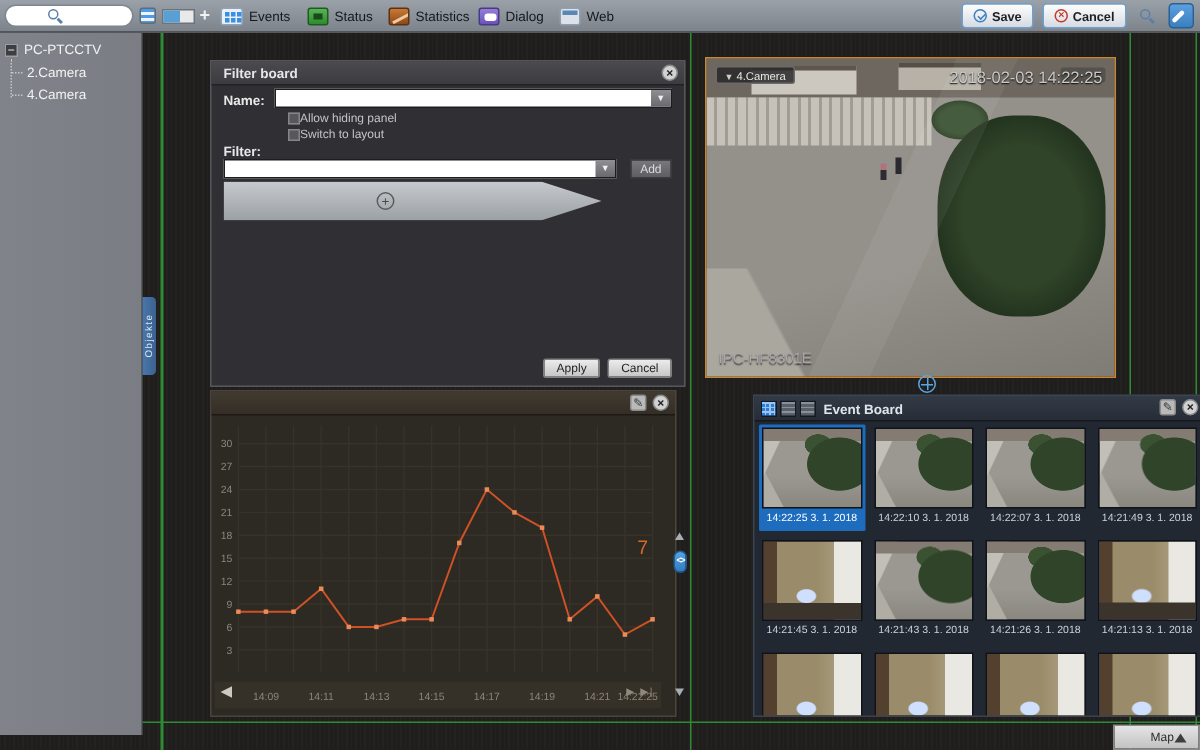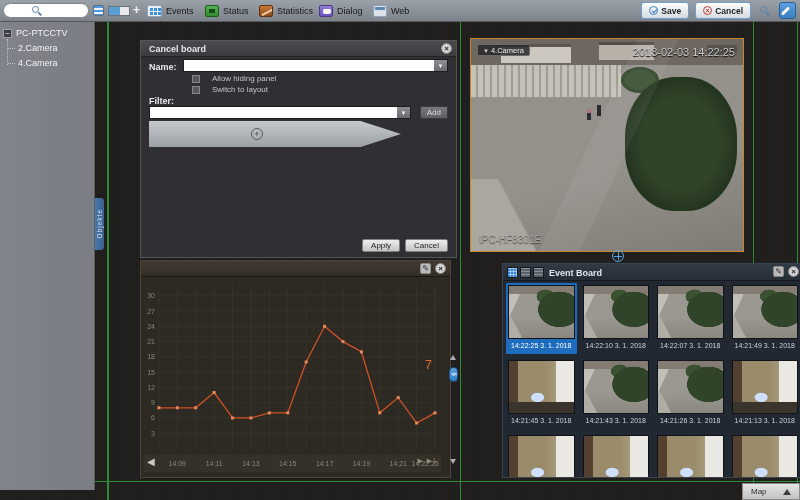--- a/index.html
+++ b/index.html
@@ -77,21 +77,21 @@
   .dialog-board { position:absolute; left:140px; top:40px; width:317px; height:218px; z-index:3;
     background:#303034; border:1px solid #56565c; }
   .db-header { position:relative; height:16px; background:linear-gradient(#4a4a4f,#3b3b40);
     border-bottom:1px solid #222; }
   .db-header .title { font-size:9px; font-weight:bold; color:#e6e6e6; padding:3px 0 0 8px; display:block; }
   .fld-label { position:absolute; font-size:9px; font-weight:bold; color:#e8e8e8; }
   .combo { position:absolute; height:13px; background:#fff; border:1px solid #1d1d1d; }
   .combo input { position:absolute; inset:0; width:100%; height:100%; border:none; outline:none; font-size:9px; padding:0 16px 0 3px; background:transparent; }
   .combo .drop { position:absolute; right:0; top:0; bottom:0; width:13px;
     background:linear-gradient(#8f8f93,#6a6a6e); color:#f0f0f0; font-size:6px; text-align:center; line-height:12px; }
-  .cbx-row { position:absolute; display:flex; align-items:center; gap:12px;padding-left:41px; }
+  .cbx-row { position:absolute; display:flex; align-items:center; gap:0;padding-left:41px; }
   .cbx { width:8px; height:8px; background:#58585c; border:1px solid #86868a; }
   .cbx-row .lbl { font-size:8px; color:#c4c4c4; }
   .add-btn { position:absolute; height:13px; padding:0 6px; background:linear-gradient(#77777c,#5e5e63);
     border:1px solid #3a3a3e; color:#ddd; font-size:8px; line-height:12px;margin-left:45px; }
   .banner { position:absolute; left:8px; top:80px; width:252px; height:26px;
     background:linear-gradient(#c6cace,#9ba0a5);
     clip-path:polygon(0 0, 84% 0, 100% 50%, 84% 100%, 0 100%); }
   .banner .plus-circle { position:absolute; left:102px; top:7px; width:12px; height:12px;
     border:1px solid #5c5c5c; border-radius:50%; color:#4a4a4a; font-size:9px; line-height:11px; text-align:center; }
   .db-actions { position:absolute; right:8px; bottom:5px; display:flex; gap:5px; }
@@ -171,21 +171,21 @@
     linear-gradient(180deg, #9b9892 0 60%, #8a877f 100%); }
   .thumb.office { background:
     linear-gradient(0deg, #3a342d 0 11px, transparent 11px),
     radial-gradient(ellipse 7px 5px at 44% 70%, #cfe0ff 85%, transparent 100%),
     linear-gradient(90deg, #54402f 0 9px, transparent 9px),
     linear-gradient(270deg, #e9e8e3 0 18px, transparent 18px),
     linear-gradient(90deg, #9a8c6a 0 55%, #b7ad92 100%); }
   
   .map-btn { position:absolute; left:742px; top:483px; width:58px; height:17px; z-index:6;
     background:linear-gradient(#e4e4e4,#c2c2c2); border:1px solid #8a8a8a;
-    display:flex; align-items:center; justify-content:space-between; padding:0 8px; }
+    display:flex; align-items:center; justify-content:space-between; padding:0 24px; }
   .map-btn .lbl { font-size:8px; color:#2e2e2e; }
   .map-btn .pin { width:0; height:0; border-left:4px solid transparent; border-right:4px solid transparent; border-bottom:6px solid #3d3d3d; }
 </style>
 </head>
 <body>
 
 <div class="screen">
 
   <div class="gline" style="left:107px; top:22px; width:2px; height:478px;"></div>
   <div class="gline" style="left:460px; top:22px; width:1px; height:478px;"></div>
@@ -263,21 +263,21 @@
     <div class="tree-tick" style="top:41px;"></div>
     <div class="tree-child" style="top:21px;">2.Camera</div>
     <div class="tree-child" style="top:36px;">4.Camera</div>
   </div>
   <div class="side-tab">
     <span>Objekte</span>
   </div>
 
   <div class="dialog-board">
     <div class="db-header">
-      <span class="title">Cancel board</span>
+      <span class="title">Filter board</span>
       <span class="close-btn">×</span>
     </div>
     <span class="fld-label" style="left:8px; top:21px;">Name:</span>
     <div class="combo" style="left:42px; top:18px; right:8px;">
       <input type="text" value="" style="">
       <span class="drop">▼</span>
     </div>
     <div class="cbx-row" style="left:10px; top:33px;">
       <span class="cbx"></span>
       <span class="lbl">Allow hiding panel</span>

